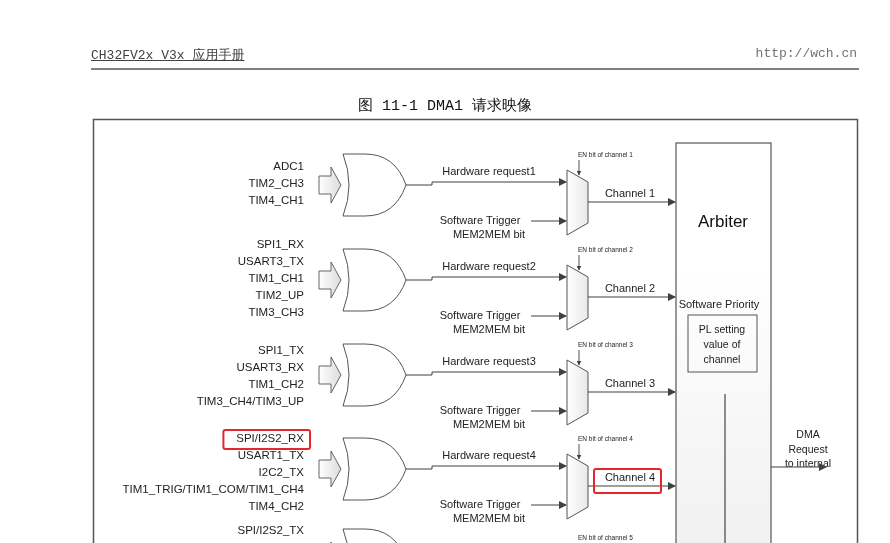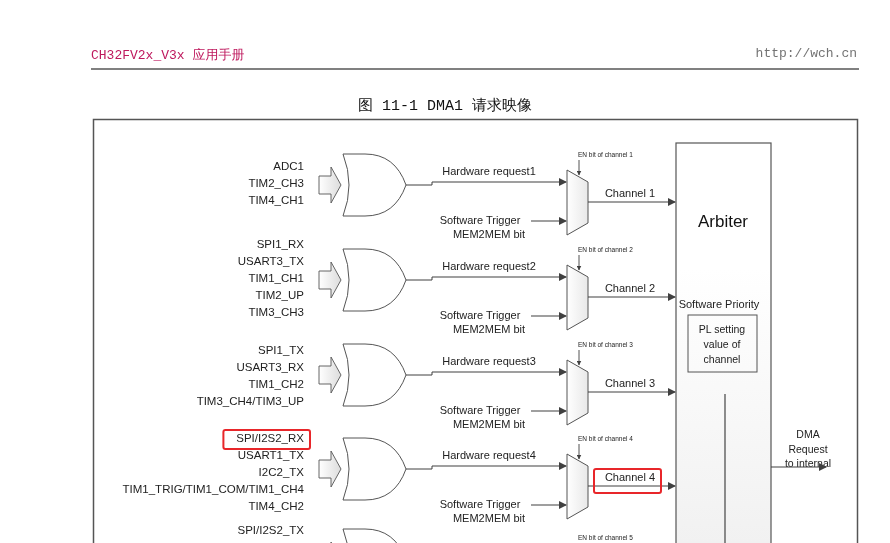--- a/index.html
+++ b/index.html
@@ -1,17 +1,17 @@
 <!DOCTYPE html>
 <html><head>
 <meta charset="utf-8">
 <style>
   html, body { margin:0; padding:0; background:#ffffff; }
   body { width:890px; height:543px; position:relative; overflow:hidden; font-family:"Liberation Sans", sans-serif; }
-  .hdr-left { position:absolute; left:91px; top:46px; font-family:"Liberation Mono", monospace; font-size:13px; color:#be185d; }
+  .hdr-left { position:absolute; left:91px; top:46px; font-family:"Liberation Mono", monospace; font-size:13px; color:#404040;text-decoration:underline; }
   .hdr-right { position:absolute; right:33px; top:46px; font-family:"Liberation Mono", monospace; font-size:13px; color:#737373; }
   .hdr-rule { position:absolute; left:91px; top:68px; width:768px; height:2px; background:#808080; }
   .fig-title { position:absolute; left:0; width:890px; top:96px; text-align:center; font-family:"Liberation Mono", monospace; font-size:15px; color:#111; }
   svg { position:absolute; left:0; top:0; }
   .lbl { font-family:"Liberation Sans", sans-serif; font-size:11.5px; fill:#222; }
   .sm { font-family:"Liberation Sans", sans-serif; font-size:6.5px; fill:#222; }
   .big { font-family:"Liberation Sans", sans-serif; font-size:17px; fill:#111; }
 </style>
 </head>
 <body>

